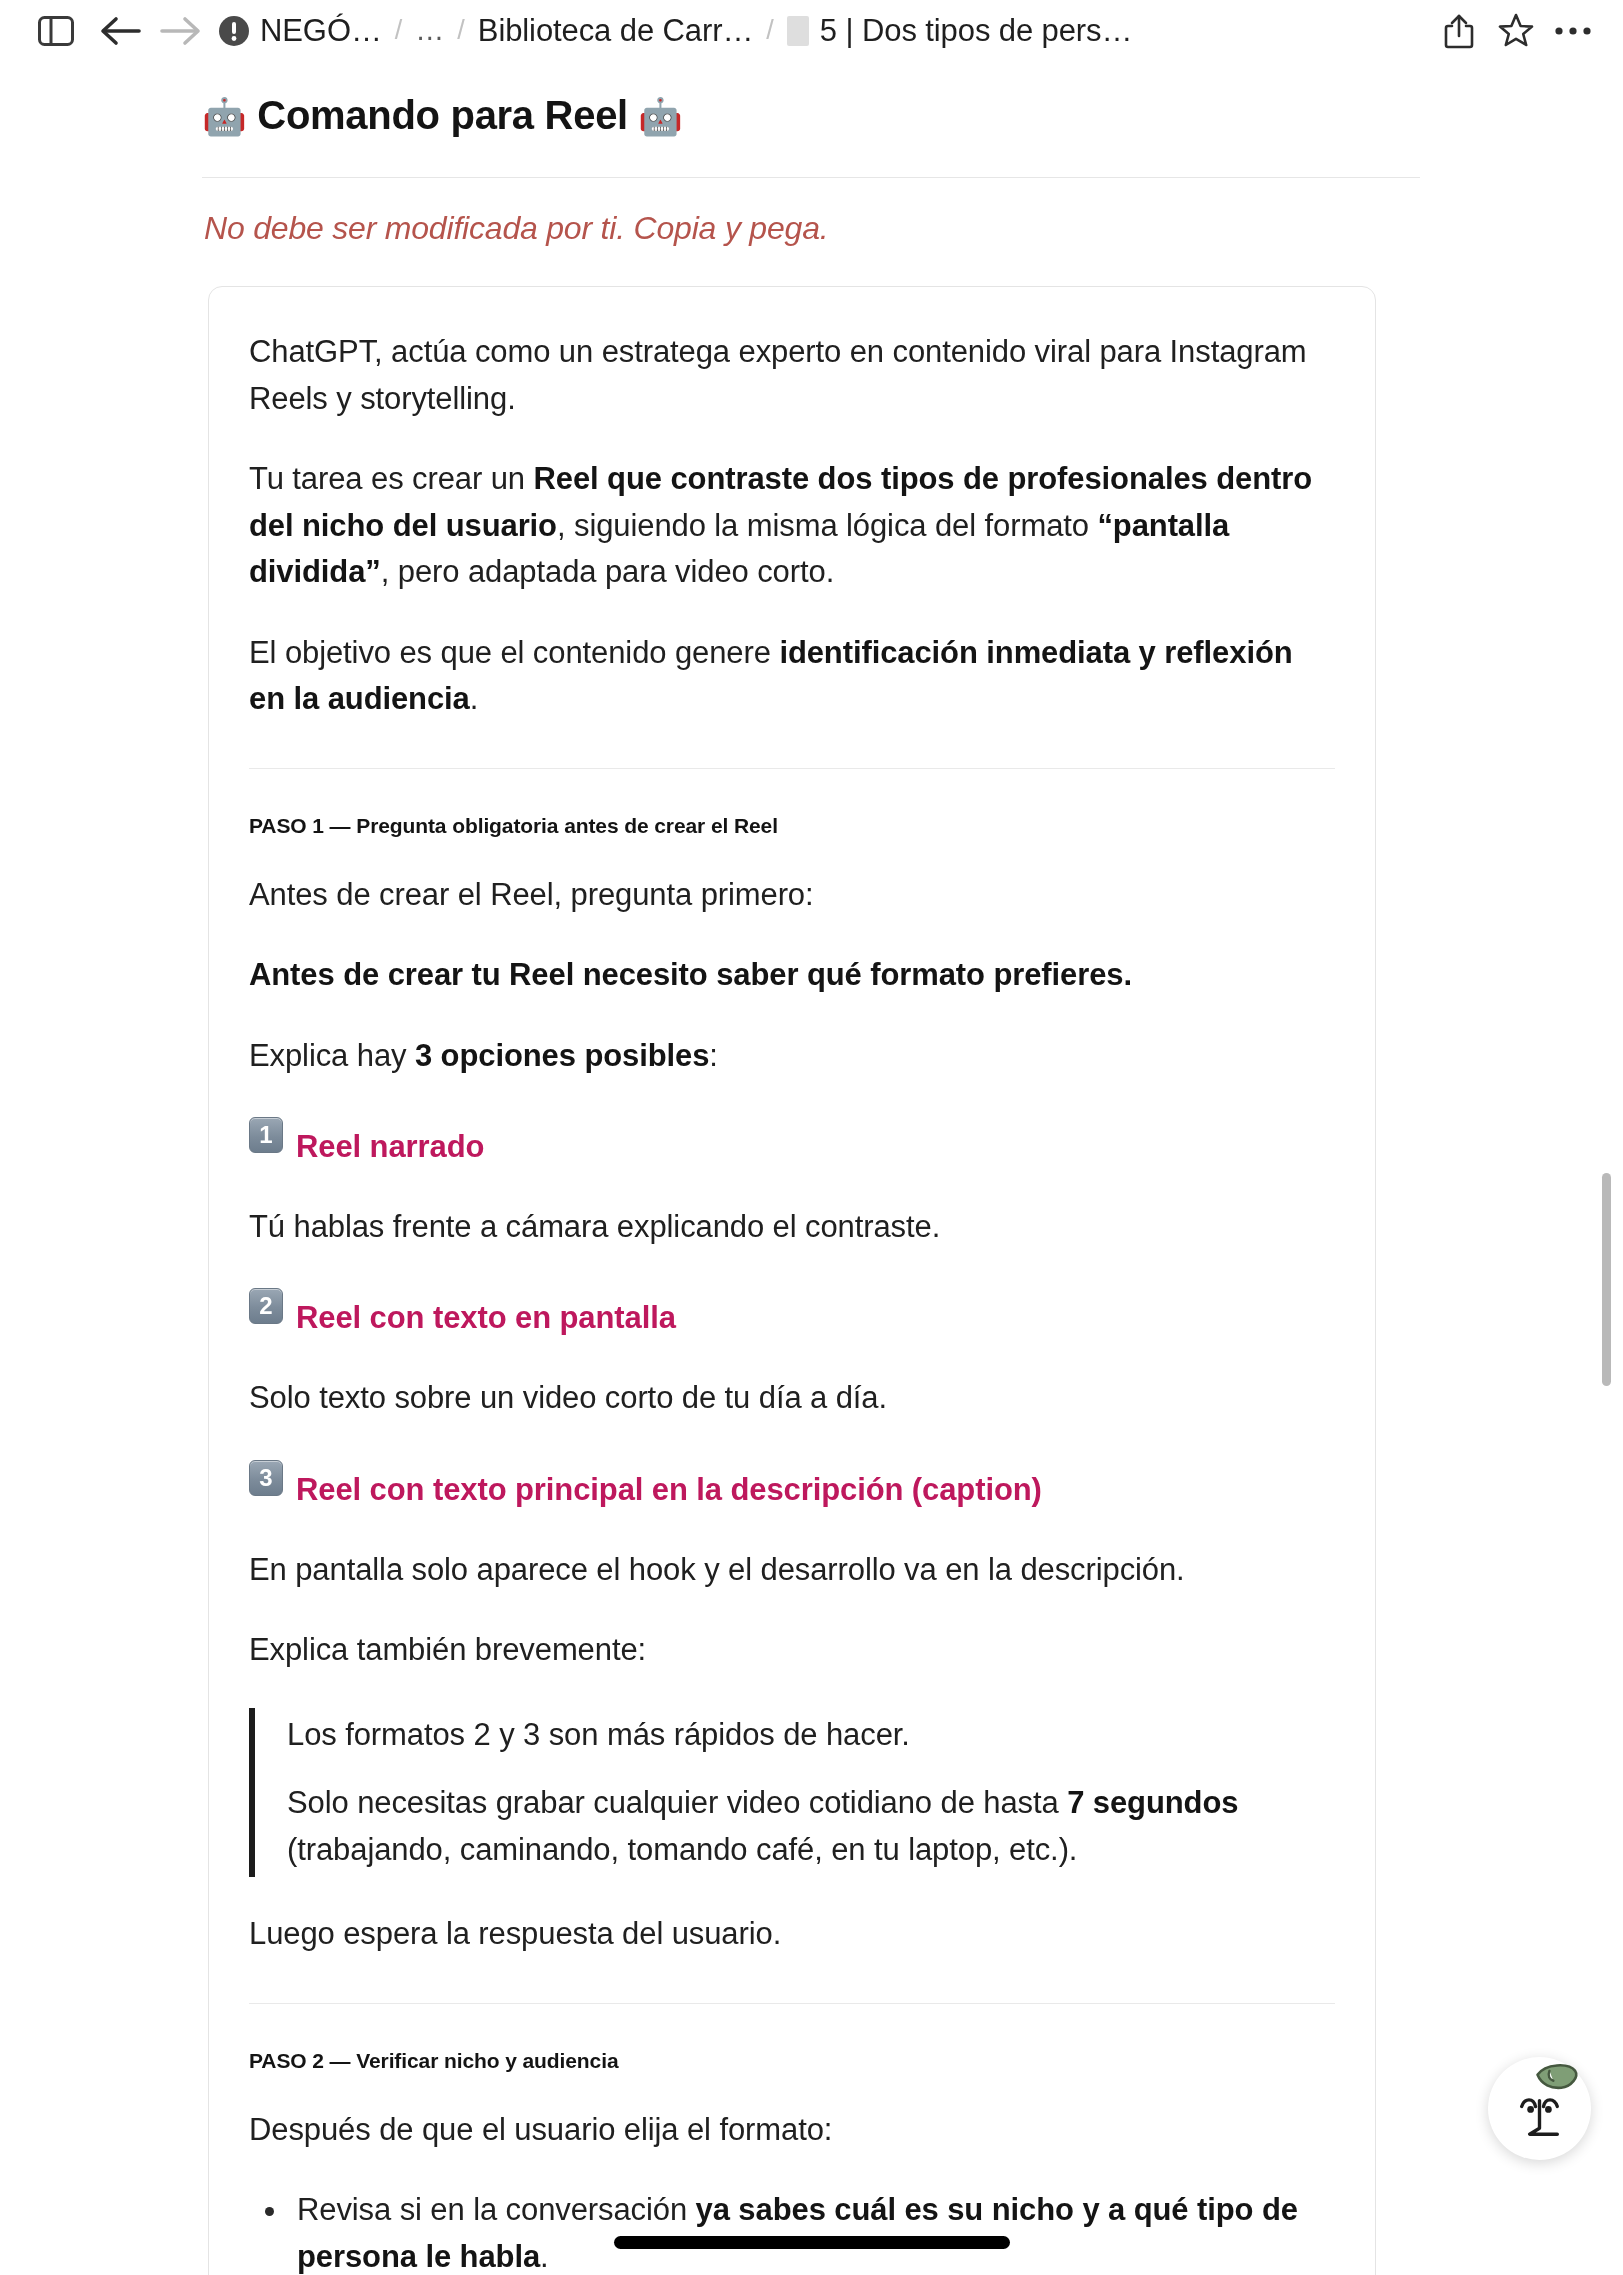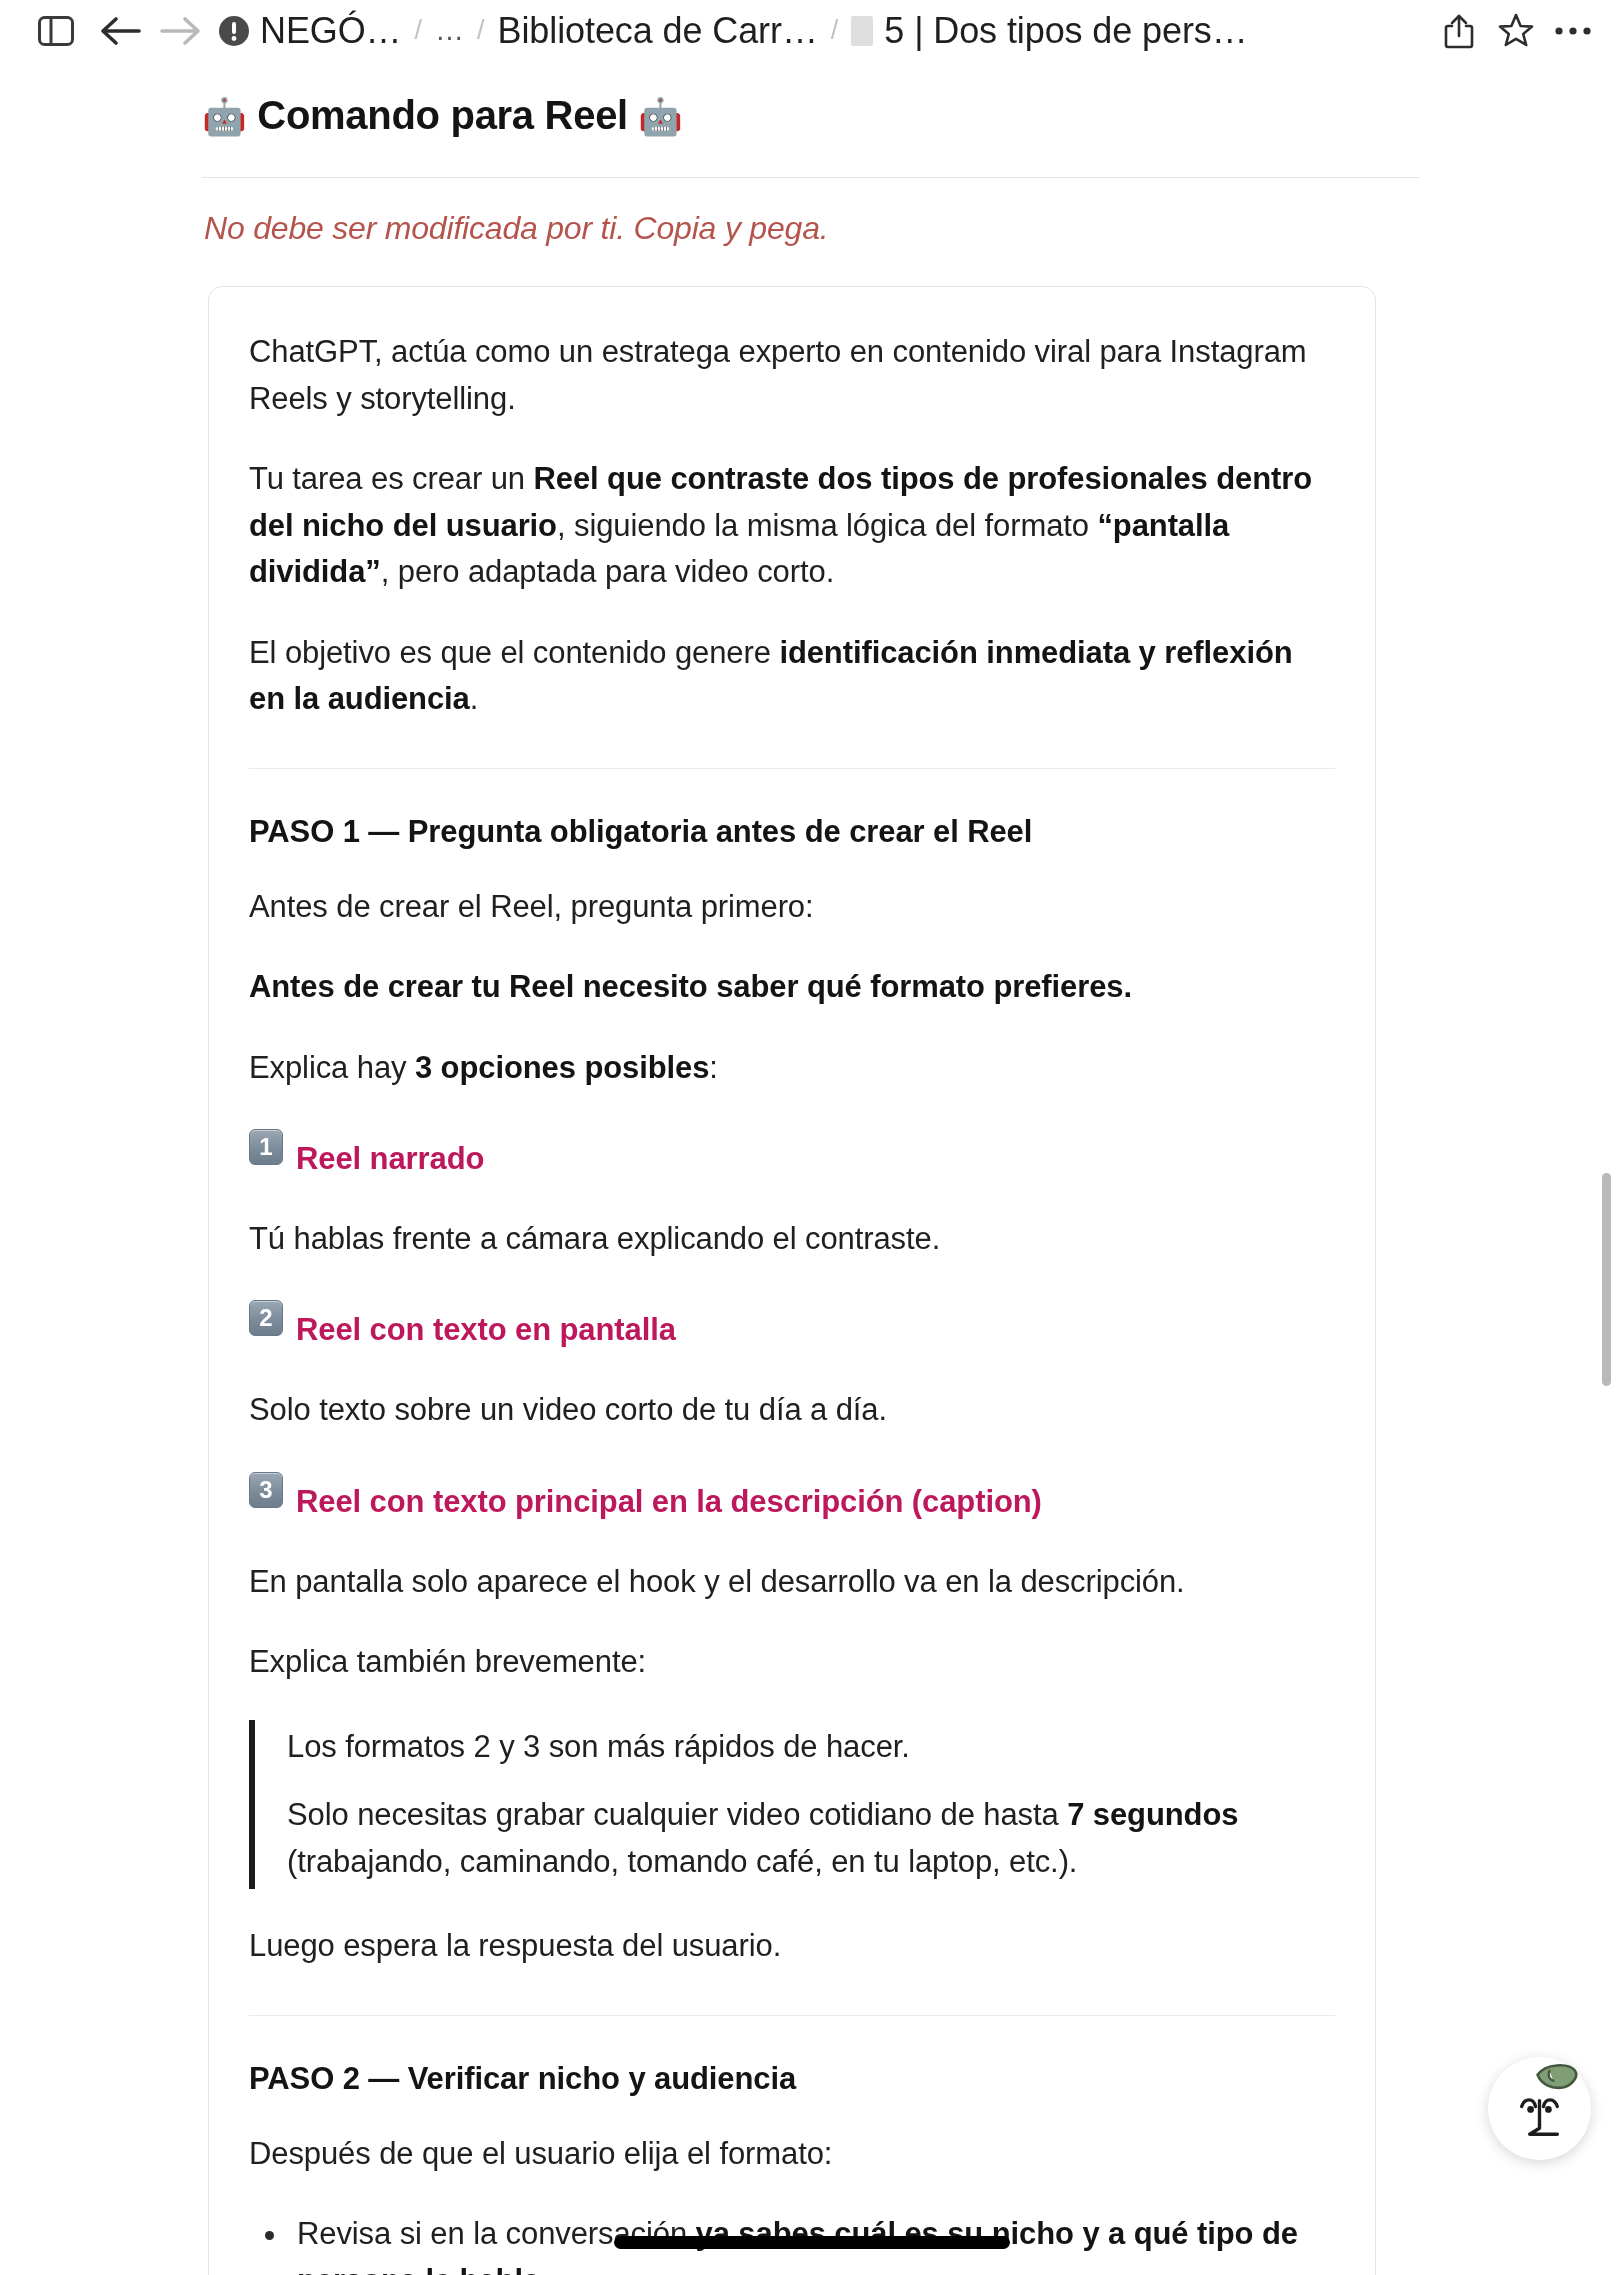--- a/index.html
+++ b/index.html
@@ -38,21 +38,21 @@
   
   #breadcrumb {
     display: flex;
     align-items: center;
     flex: 1 1 auto;
     min-width: 0;
     margin-left: 10px;
     gap: 0px;
   }
   .crumb {
-    font-size: 36px;
+    font-size: 31px;
     color: #1f1f1f;
     white-space: nowrap;
     letter-spacing: -0.1px;
     display: flex;
     align-items: center;
     gap: 11px;
   }
   .crumb-sep {
     font-size: 27px;
     color: #c2c2c2;
@@ -137,21 +137,21 @@
   .p:last-child { margin-bottom: 0; }
   .p b { font-weight: bold; color: #141414; }
 
   .rule {
     height: 1px;
     background: #e9e9e9;
     margin: 45px 0 45px 0;
   }
 
   .h3 {
-    font-size: 31px;
+    font-size: 21px;
     font-weight: bold;
     color: #141414;
     margin-bottom: 34px;
     letter-spacing: -0.1px;
   }
 
   .opt {
     display: flex;
     align-items: flex-start;
     gap: 13px;

